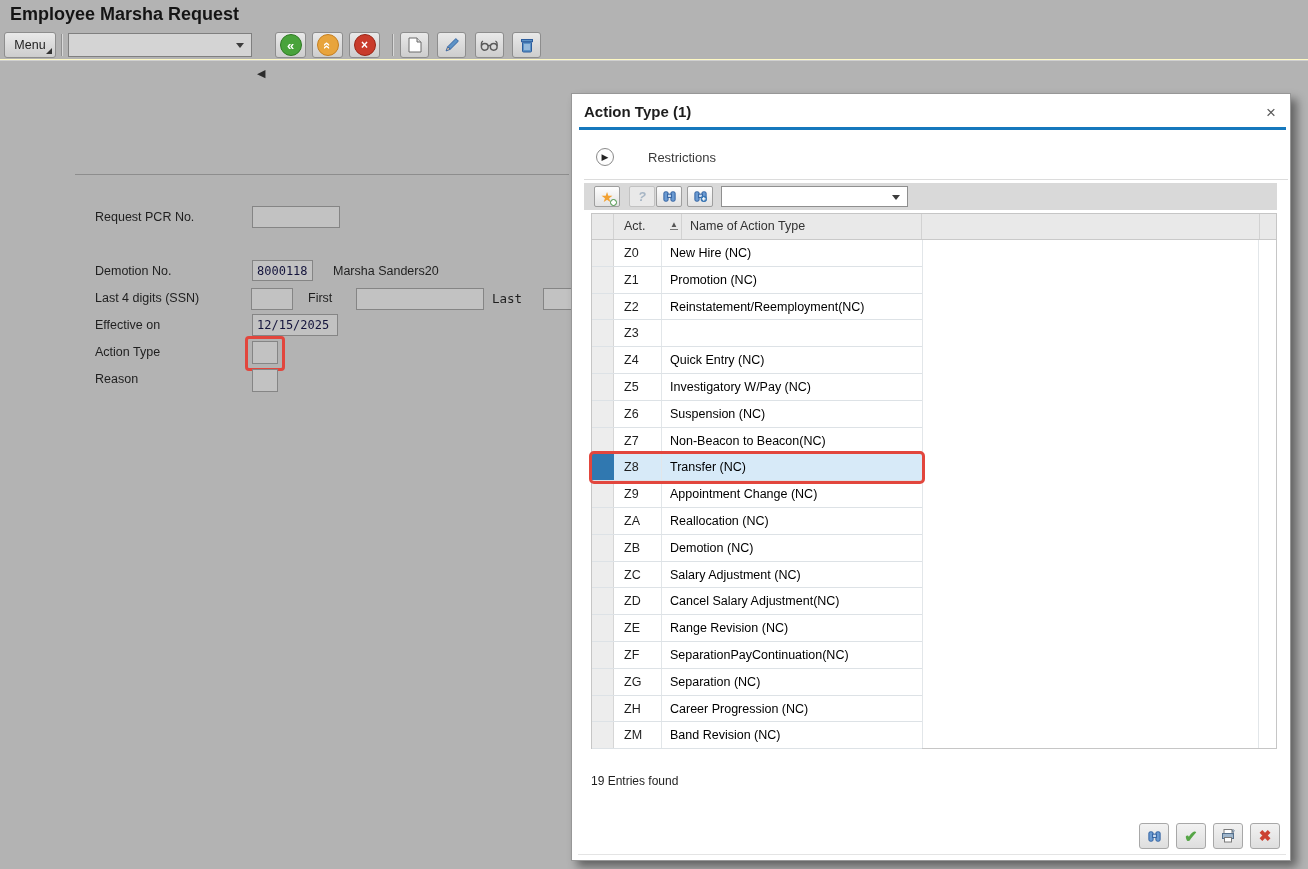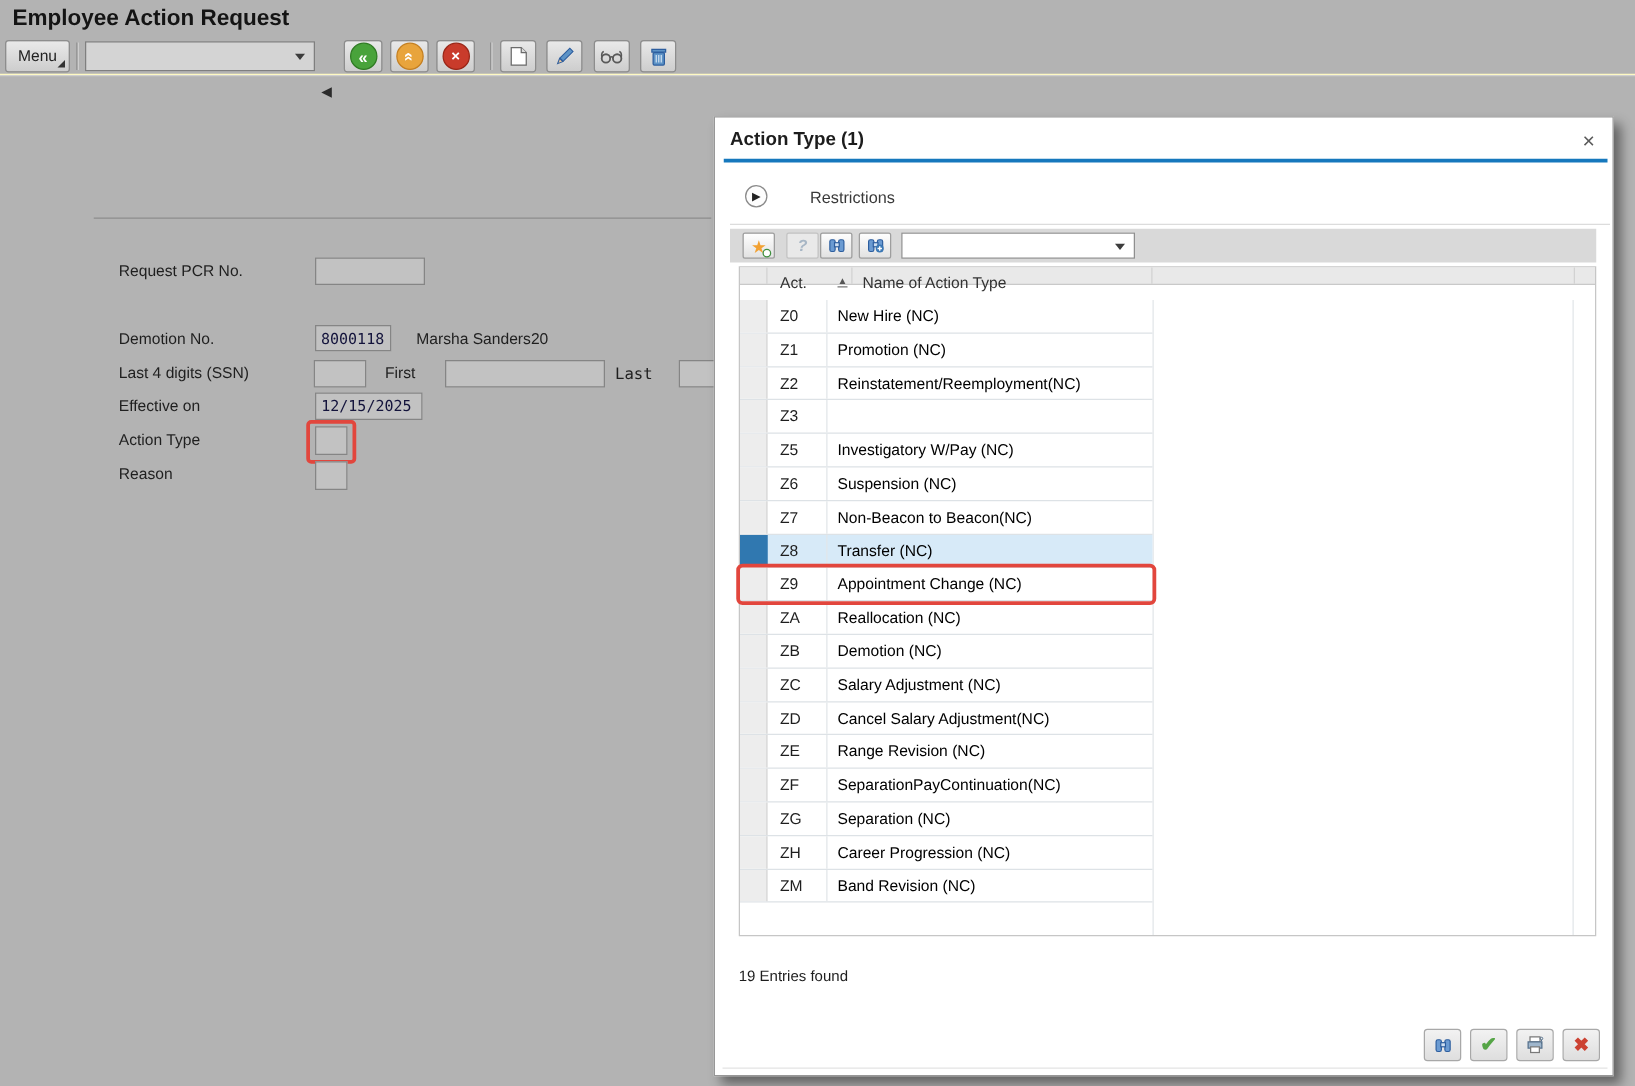--- a/index.html
+++ b/index.html
@@ -113,21 +113,21 @@
     border: 1.5px solid #3f8f3f; border-radius: 50%; background: #fff;
   }
   .q-glyph { font-size: 13px; font-weight: bold; color: #a7b6c5; font-style: italic; }
   .dlg-combo { left: 137px; top: 3px; width: 187px; height: 21px; background: #fff; border-color: #8f8f8f; }
 
   .vh-table {
     position: absolute; left: 19px; top: 119px; width: 686px; height: 536px;
     background: #fff; border: 1px solid #c6c6c6; font-size: 12.5px;
   }
   .vh-header {
-    position: absolute; left: 0; top: 0; width: 100%; height: 14px;
+    position: absolute; left: 0; top: 0; width: 100%; height: 26px;
     background: #e9e9e9; border-bottom: 1px solid #c9c9c9;
     display: flex; color: #333;
   }
   .vh-header .h-sel { width: 22px; border-right: 1px solid #d2d2d2; }
   .vh-header .h-act { width: 68px; padding: 5px 2px 0 10px; border-right: 1px solid #d2d2d2; position: relative; }
   .sort-ico { position: absolute; right: 3px; top: 7px; font-size: 8px; color: #555; border-bottom: 1px solid #777; line-height: 8px; }
   .vh-header .h-name { width: 240px; padding: 5px 0 0 8px; border-right: 1px solid #d2d2d2; }
   .vh-header .h-fill { flex: 1; }
   .vh-header .h-scroll { width: 17px; border-left: 1px solid #d2d2d2; }
 
@@ -157,21 +157,21 @@
   }
   .check-glyph { color: #55a546; font-size: 16px; font-weight: bold; }
   .cross-glyph { color: #cc4232; font-size: 15px; font-weight: bold; }
   .dlg-bottomline { position: absolute; left: 6px; top: 760px; width: 708px; height: 1px; background: #e4e4e4; }
 
   .sq-ico { display: block; }
 </style>
 </head>
 <body>
 
-<div class="page-title">Employee Action Request</div>
+<div class="page-title">Employee Marsha Request</div>
 
 <div class="main-toolbar">
   <div class="tb-btn menu-btn">
     <span>Menu</span>
     <span class="menu-corner"></span>
   </div>
   <div class="tb-sep" style="left:61px;"></div>
 
   <div class="combo main-combo">
     <span style="padding-left:5px;font-size:12px;"></span>
@@ -317,20 +317,25 @@
           <div class="c-sel"></div>
           <div class="c-act">Z2</div>
           <div class="c-name">Reinstatement/Reemployment(NC)</div>
         </div>
         <div class="vh-row">
           <div class="c-sel"></div>
           <div class="c-act">Z3</div>
         </div>
         <div class="vh-row">
           <div class="c-sel"></div>
+          <div class="c-act">Z4</div>
+          <div class="c-name">Quick Entry (NC)</div>
+        </div>
+        <div class="vh-row">
+          <div class="c-sel"></div>
           <div class="c-act">Z5</div>
           <div class="c-name">Investigatory W/Pay (NC)</div>
         </div>
         <div class="vh-row">
           <div class="c-sel"></div>
           <div class="c-act">Z6</div>
           <div class="c-name">Suspension (NC)</div>
         </div>
         <div class="vh-row">
           <div class="c-sel"></div>

